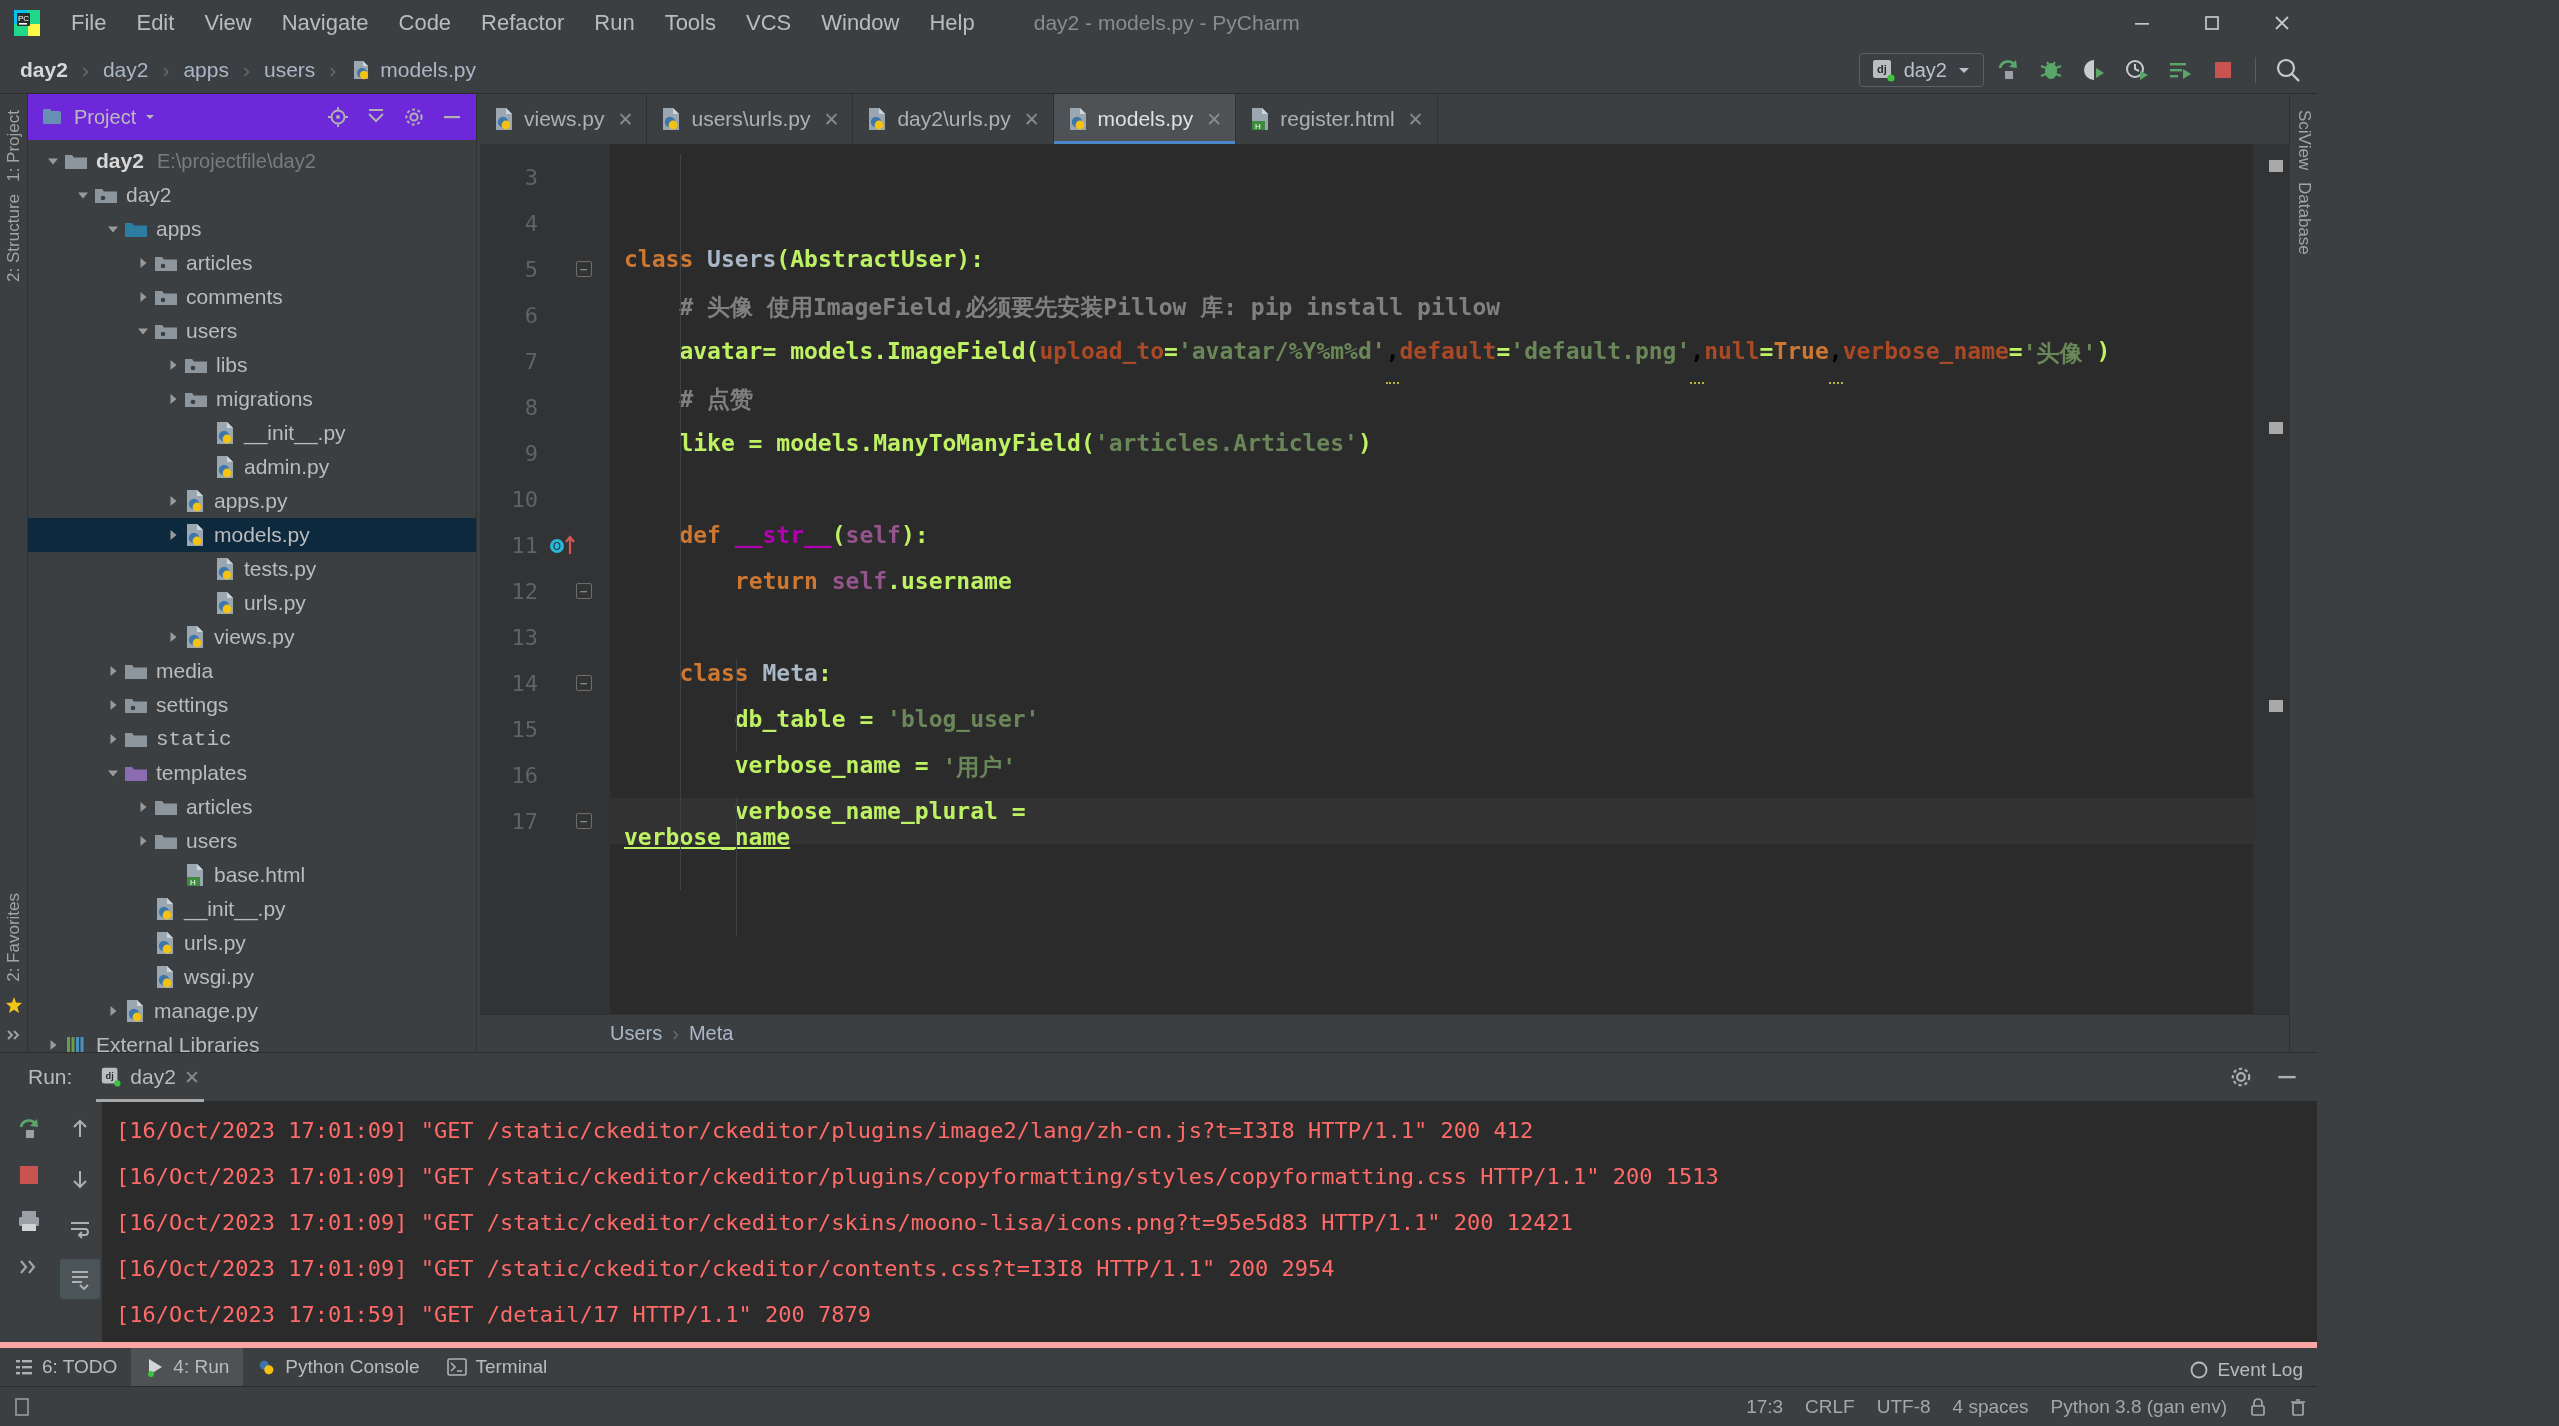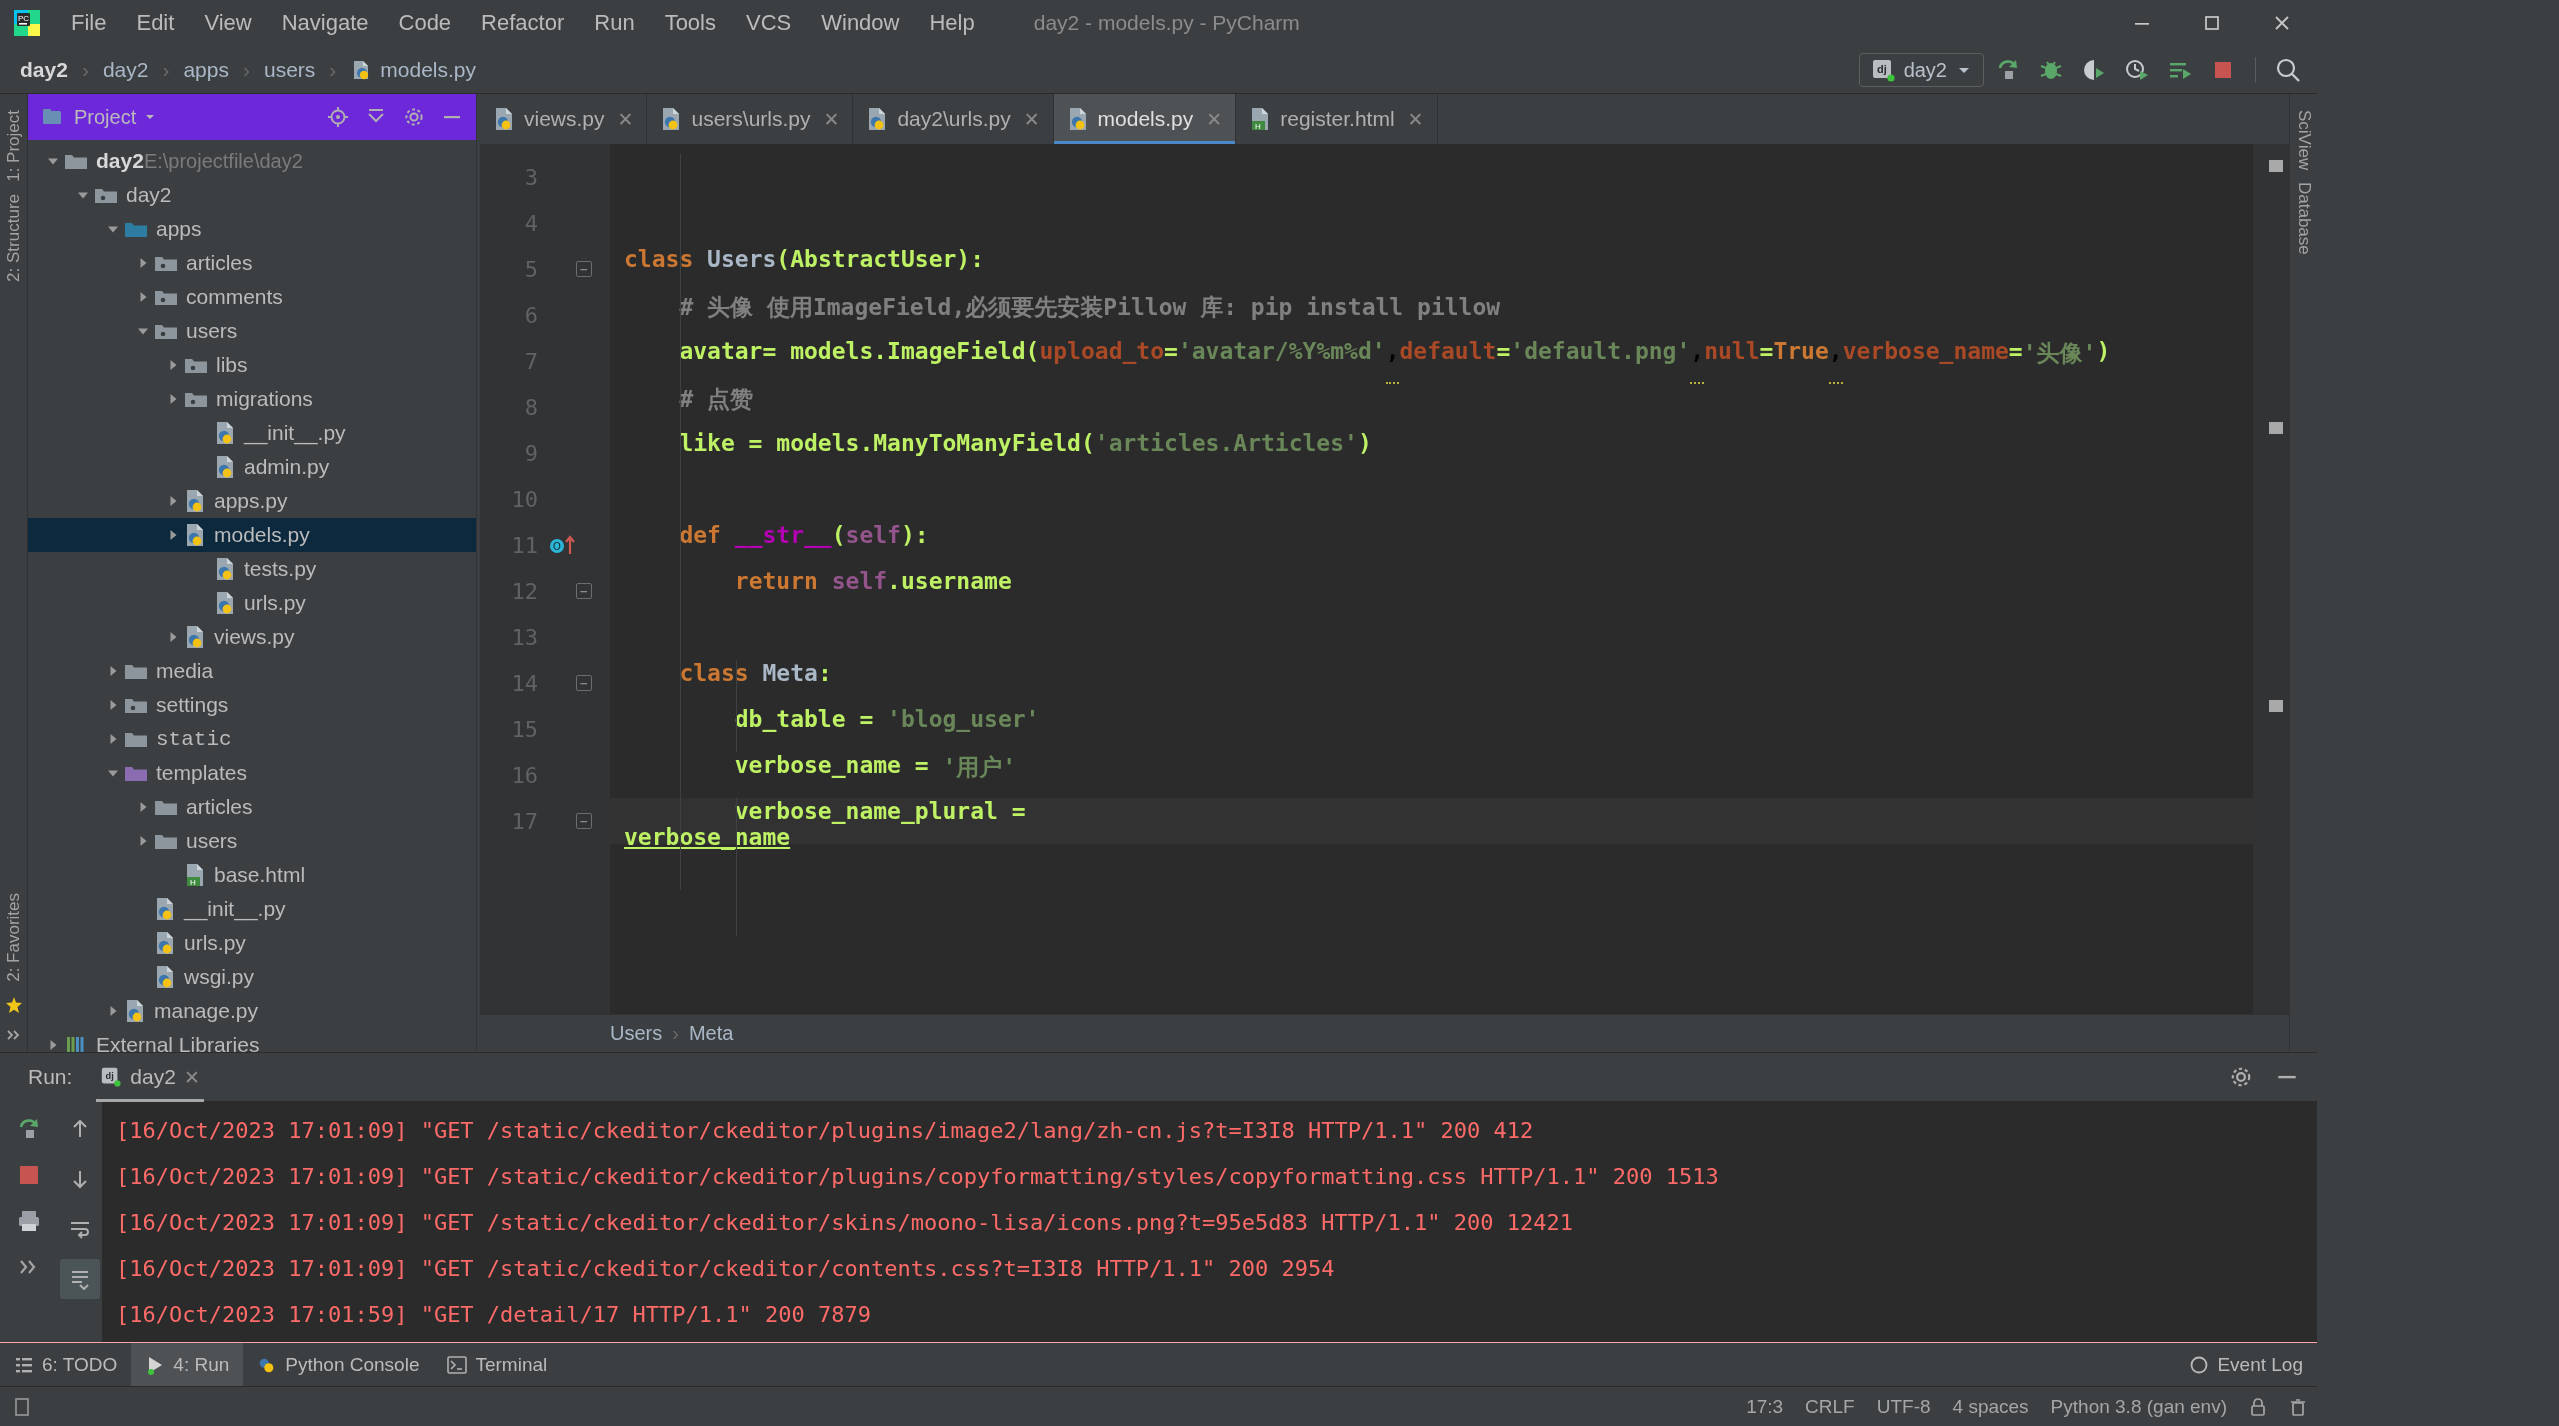--- a/index.html
+++ b/index.html
@@ -67,21 +67,21 @@
   .projhdr { height:46px; flex:0 0 46px; display:flex; align-items:center; padding:0 8px; gap:6px; }
   .projhdr-title { color:#bbbbbb; font-size:20px; display:flex; align-items:center; gap:7px; }
   .projhdr-sp { flex:1 1 auto; }
   .pico { width:32px;height:32px;display:flex;align-items:center;justify-content:center;border-radius:3px;}
   .tree { flex:1 1 auto; overflow:hidden; background:#3c3f41; padding-top:4px; position:relative; }
   .trow { height:34px; display:flex; align-items:center; color:#bbbbbb; font-size:21px; white-space:nowrap; }
   .trow.sel { background:#0d293e; }
   .trow .arrow { width:22px; display:flex; align-items:center; justify-content:center; flex:0 0 22px;}
   .trow .ficon { margin-right:8px; display:flex; align-items:center; flex:0 0 auto;}
   .trow .tlabel.bold { font-weight:bold; color:#d8d8d8; }
-  .trow .tpath { color:#7b7b7b; font-size:20px; }
+  .trow .tpath { color:#7b7b7b; margin-left:13px; font-size:20px; }
 
   
   .vsplit { width:4px; flex:0 0 4px; background:#3c3f41; border-left:1px solid #313335; }
 
   
   .editorcol { flex:1 1 auto; display:flex; flex-direction:column; min-width:0; min-height:0; }
   .tabsrow { height:50px; flex:0 0 50px; background:#3c3f41; display:flex; align-items:stretch; }
   .etab {
     display:flex; align-items:center; gap:9px; padding:0 13px; color:#b0b0b0; font-size:21px;
     border-right:1px solid #2f3133; white-space:nowrap; position:relative;
@@ -161,21 +161,21 @@
   .rtbtn { width:40px;height:40px;display:flex;align-items:center;justify-content:center;border-radius:3px;}
   .console {
     flex:1 1 auto; background:#2b2b2b; overflow:hidden; padding:6px 0 0 14px;
     font-family:"DejaVu Sans Mono", monospace; font-size:22px; color:#ff6b68; min-width:0;
   }
   .conline { height:46px; display:flex; align-items:center; white-space:pre; color:#ff6b68; }
 
   
   .bottomtabs {
     height:44px; flex:0 0 44px; background:#3c3f41; display:flex; align-items:stretch;
-    border-top:1px solid #fca5a5; position:relative;
+    border-top:6px solid #fca5a5; position:relative;
   }
   .btab { display:flex;align-items:center;gap:8px;padding:0 14px;color:#bbbbbb;font-size:19px;white-space:nowrap;}
   .btab.active { background:#4e5254; }
   .bottomtabs-right { position:absolute; right:14px; top:0; height:44px; display:flex; align-items:center; gap:8px; color:#bbbbbb; font-size:19px;}
 
   
   .statusbar {
     height:40px; flex:0 0 40px; background:#3c3f41; display:flex; align-items:center;
     border-top:1px solid #2b2b2b; position:relative; padding:0 12px;
   }

